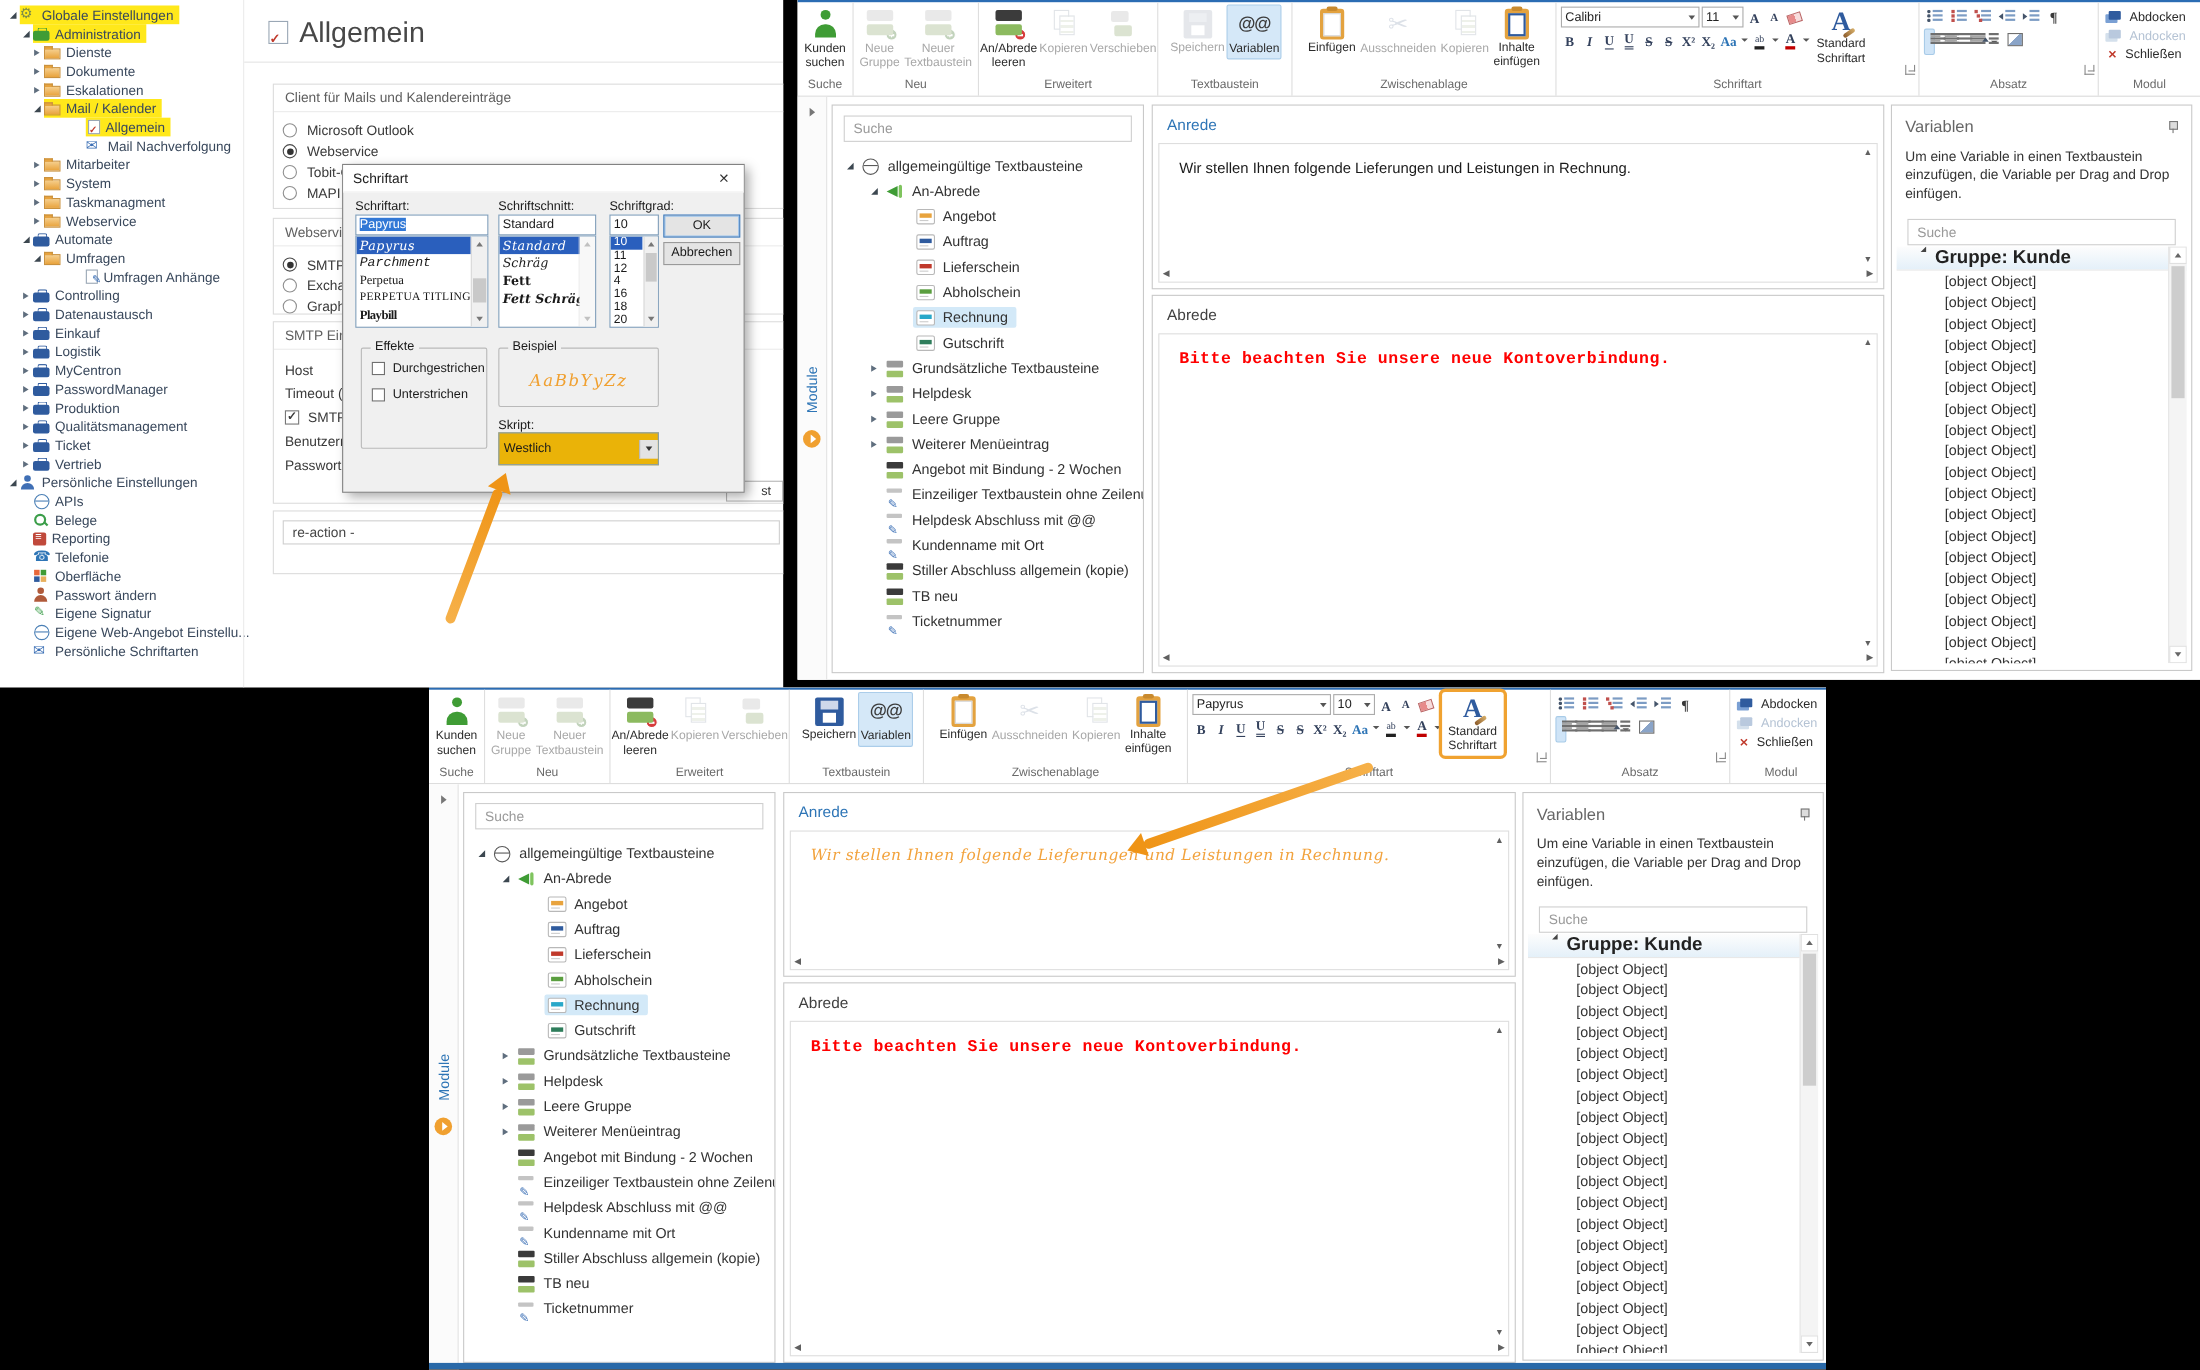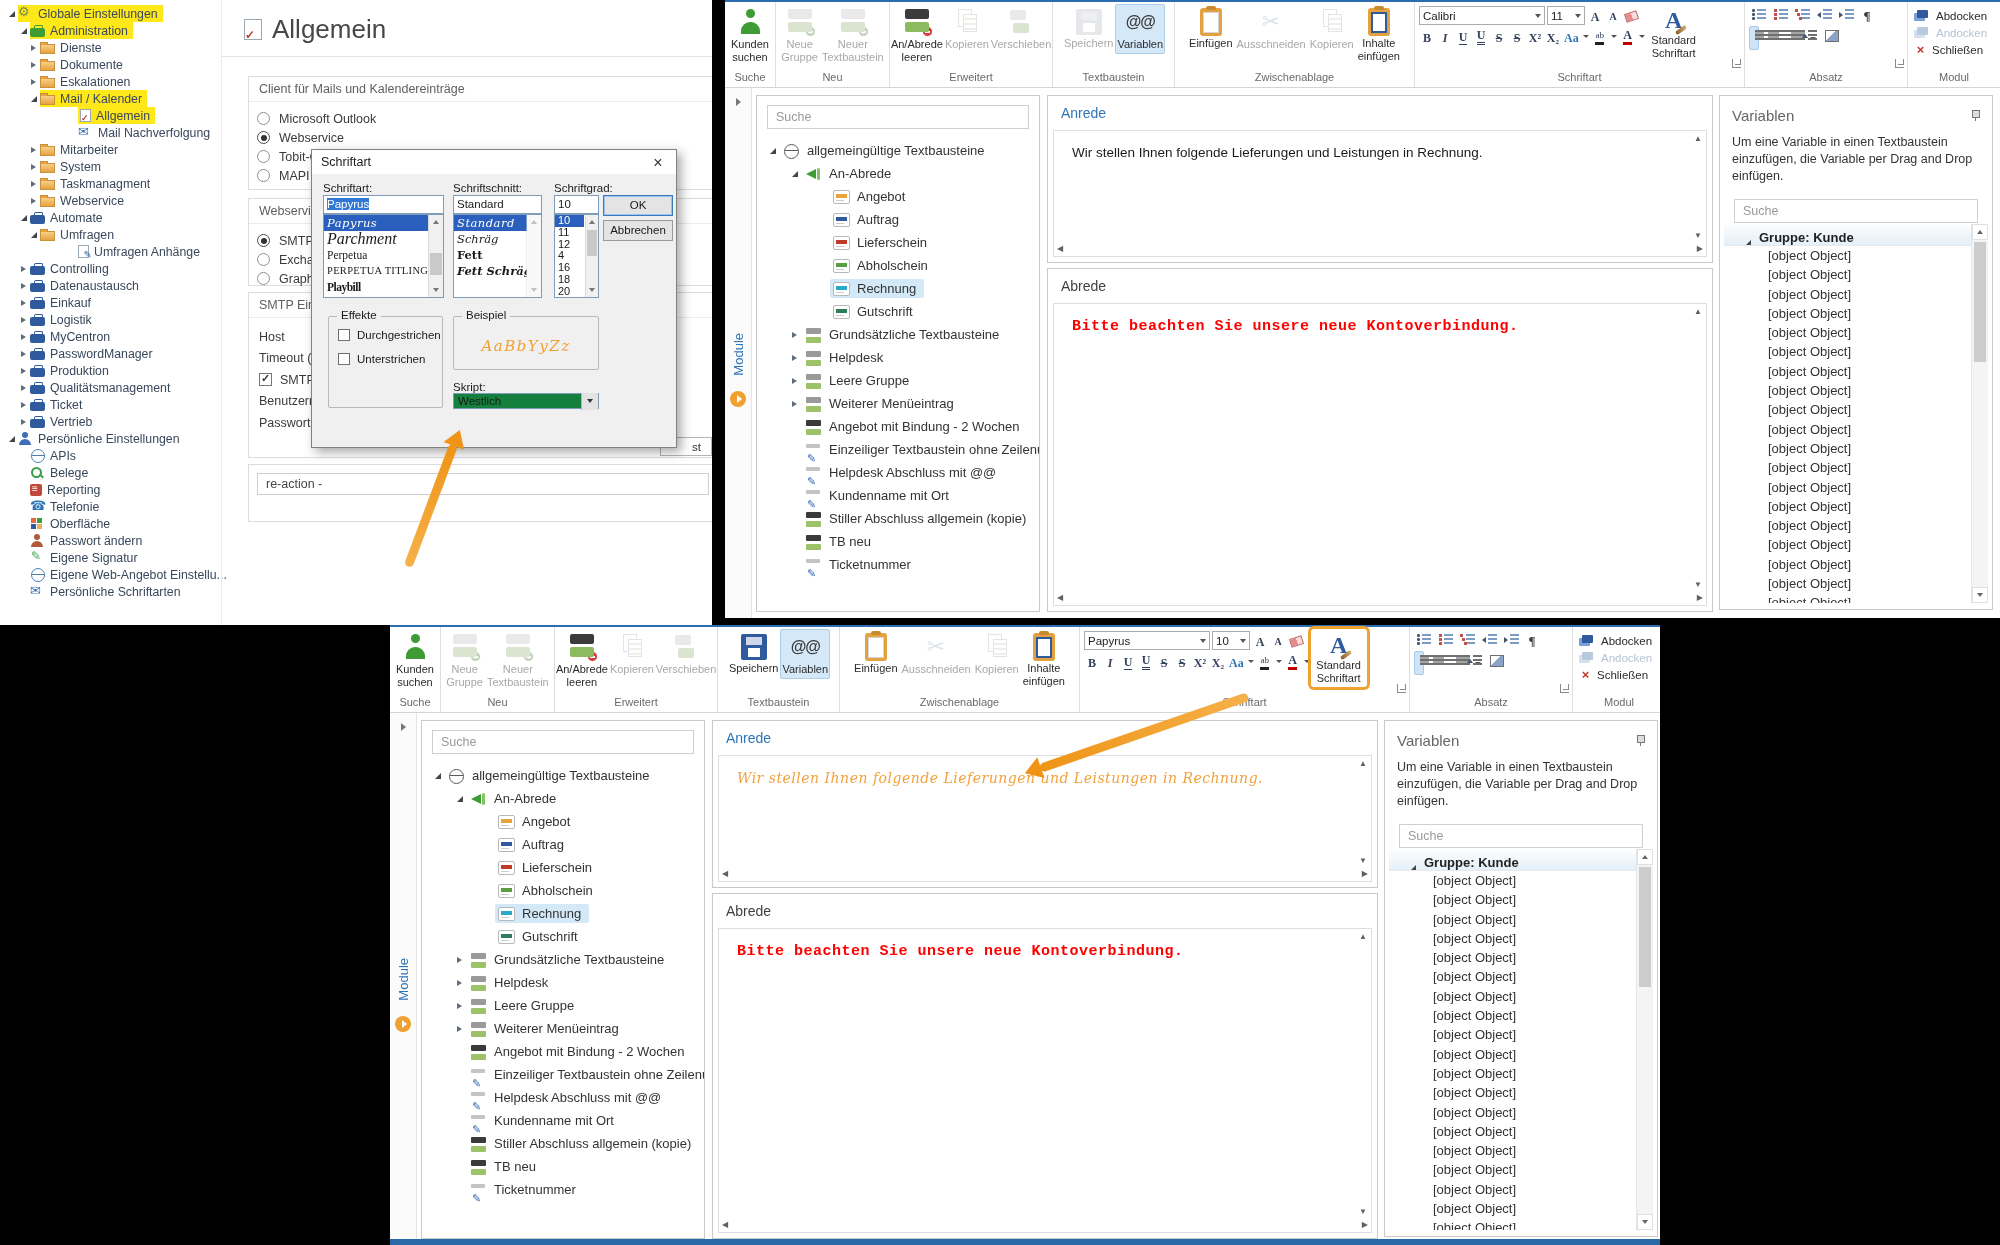--- a/index.html
+++ b/index.html
@@ -70,41 +70,41 @@
   .dx{position:absolute;right:0;top:0;width:36px;height:25px;display:flex;align-items:center;justify-content:center;font-size:16px;color:#333}
   .dx::before{content:"×"}
   .dlab{position:absolute}
   .dinput{position:absolute;background:#fff;border:1px solid #7f9db9;height:19px;line-height:17px;padding:0 3px;overflow:hidden;white-space:nowrap}
   .selblue{background:#3178d6;color:#fff}
   .dlist{position:absolute;background:#fff;border:1px solid #7f9db9;overflow:hidden}
   .dlrow{height:16px;line-height:16px;padding:0 3px;white-space:nowrap;overflow:hidden}
   .dlrow[data-sel="1"]{background:#2a5fbd;color:#fff}
   .sizelist .dlrow{height:11.8px;line-height:11.8px;font-size:11px}
   .dlrow[data-fstyle="papyrus"]{font-family:"DejaVu Serif",serif;font-style:italic;letter-spacing:.5px}
-  .dlrow[data-fstyle="script"]{font-family:Liberation Serif, serif;font-style:italic;font-size:16px}
+  .dlrow[data-fstyle="script"]{font-family:Liberation Mono, monospace;font-style:italic;font-size:12px}
   .dlrow[data-fstyle="serif"]{font-family:"Liberation Serif",serif}
   .dlrow[data-fstyle="titling"]{font-family:"Liberation Serif",serif;font-size:10.5px;letter-spacing:.3px}
   .dlrow[data-fstyle="playbill"]{font-family:"Liberation Serif",serif;font-weight:bold;letter-spacing:-.5px}
   .dlrow[data-fstyle="script-italic"]{font-family:"DejaVu Serif",serif;font-style:italic}
   .dlrow[data-fstyle="bold"]{font-family:"DejaVu Serif",serif;font-weight:bold}
   .dlrow[data-fstyle="bolditalic"]{font-family:"DejaVu Serif",serif;font-weight:bold;font-style:italic}
   .lsb{position:absolute;right:0;top:0;bottom:0;width:15px;background:#f0f0f0;border-left:1px solid #d9d9d9}
   .lsb .up,.lsb .dn{position:absolute;left:0;right:0;height:14px;display:flex;align-items:center;justify-content:center}
   .lsb .up{top:0}.lsb .dn{bottom:0}
   .lsb .up::before{content:"";border-bottom:4px solid #777;border-left:3.5px solid transparent;border-right:3.5px solid transparent}
   .lsb .dn::before{content:"";border-top:4px solid #777;border-left:3.5px solid transparent;border-right:3.5px solid transparent}
   .lsb .thumb{position:absolute;left:1px;right:1px;background:#c9c9c9}
   .dbtn{position:absolute;width:70px;height:21px;background:#e4e4e4;border:1px solid #9a9a9a;text-align:center;line-height:19px}
   .dbtn.ok{border:1px solid #3a79bd;box-shadow:inset 0 0 0 1px #9cc3ec}
   .dgroup{position:absolute;border:1px solid #b9b9b9;border-radius:2px}
   .dgl{position:absolute;top:-8px;left:8px;background:#f0f0f0;padding:0 4px}
   .dchk{display:flex;gap:7px;align-items:center;margin:12px 0 0 9px}
   .dcb{width:12px;height:12px;border:1px solid #707070;background:#fff;flex:none}
   .sample{font-family:"DejaVu Serif",serif;font-style:italic;color:#f0a030;font-size:15px;letter-spacing:1.5px;text-align:center;margin-top:20px}
-  .dcombo{position:absolute;background:#15803d;border:1px solid #7f9db9;height:16px;display:flex;align-items:center;justify-content:space-between;padding-left:4px}
+  .dcombo{position:absolute;background:#eab308;border:1px solid #7f9db9;height:30px;display:flex;align-items:center;justify-content:space-between;padding-left:4px}
   .dcarr{width:17px;height:17px;background:#e3e3e3;border-left:1px solid #b5b5b5;display:flex;align-items:center;justify-content:center}
   .dcarr::before{content:"";border-top:4px solid #333;border-left:3.5px solid transparent;border-right:3.5px solid transparent}
 
   
   .editors{position:absolute;inset:0}
   .editor{position:absolute;background:#fff;overflow:hidden}
   .editor[data-pos="top"]{left:725px;top:0;width:1275px;height:618px}
   .editor[data-pos="bottom"]{left:390px;top:625px;width:1270px;height:620px}
   .ribbon{height:88px;display:flex;background:#fff;border-bottom:1px solid #d5d5d5;border-top:2px solid #2b6cb3}
   .rgroup{display:flex;flex-direction:column;border-right:1px solid #dedede;position:relative;flex:none}
@@ -236,21 +236,21 @@
   .sa{position:absolute;font-size:8px;color:#606060;line-height:8px}
   .sa.up{right:4px;top:4px}.sa.dn{right:4px;bottom:16px}.sa.lf{left:3px;bottom:3px}.sa.rt{right:3px;bottom:3px}
   .varbox{position:absolute;left:994px;width:274px;top:7px;bottom:8px;border:1px solid #c9c9c9;background:#fff;overflow:hidden}
   .vtitle{font-size:15px;color:#666;padding:11px 12px 2px;display:flex;justify-content:space-between;align-items:center}
   .pin{width:9px;height:13px;position:relative;flex:none}
   .pin::before{content:"";position:absolute;left:1px;top:1px;width:6px;height:6px;border:1px solid #777;background:#ddd}
   .pin::after{content:"";position:absolute;left:4px;top:8px;width:1px;height:4px;background:#777}
   .vhint{font-size:12.5px;color:#333;padding:8px 12px 0;line-height:1.35}
   .vsearch{margin:14px 14px 0}
   .vlist{position:absolute;top:128px;left:4px;right:4px;bottom:6px;overflow:hidden}
-  .vgrp{height:22px;display:flex;align-items:flex-end;background:linear-gradient(#fdfdfd,#e4f0f9);font-weight:bold;font-size:13px;color:#222;padding-left:22px;border-bottom:1px solid #e8e8e8}
+  .vgrp{height:22px;display:flex;align-items:flex-start;background:linear-gradient(#fdfdfd,#e4f0f9);font-weight:bold;font-size:17px;color:#222;padding-left:22px;border-bottom:1px solid #e8e8e8}
   .vexp{border-bottom:5px solid #444;border-left:5px solid transparent;margin-right:8px}
   .vitem{height:19.3px;line-height:19.3px;padding-left:44px;font-size:13px;color:#333;white-space:nowrap}
   .vsb{position:absolute;right:0;top:0;bottom:0;width:17px;background:#f4f4f4;border-left:1px solid #e6e6e6}
   .vsb .up,.vsb .dn{position:absolute;left:0;right:0;height:16px;background:#fff;border:1px solid #e0e0e0;display:flex;align-items:center;justify-content:center}
   .vsb .up{top:0}.vsb .dn{bottom:0}
   .vsb .up::before{content:"";border-bottom:4px solid #666;border-left:3.5px solid transparent;border-right:3.5px solid transparent}
   .vsb .dn::before{content:"";border-top:4px solid #666;border-left:3.5px solid transparent;border-right:3.5px solid transparent}
   .vsb .thumb{position:absolute;left:2px;right:2px;top:18px;height:120px;background:#cdcdcd}
   .bluebar{display:none;position:absolute;left:0;right:0;bottom:0;height:6px;background:#2969a8}
   .editor[data-pos="bottom"] .bluebar{display:block}

